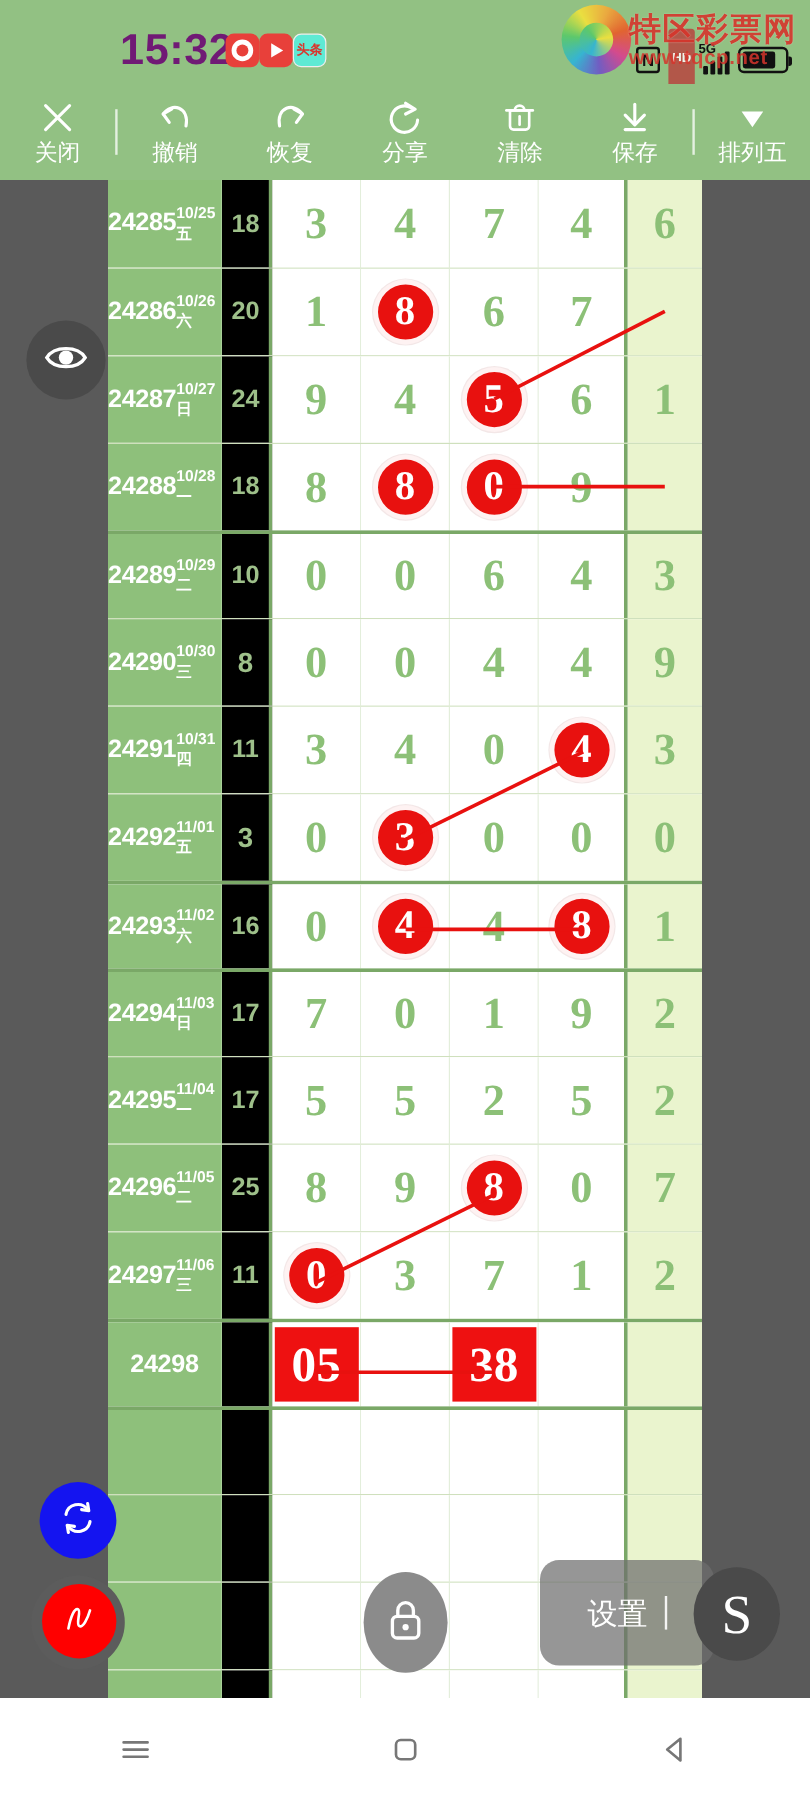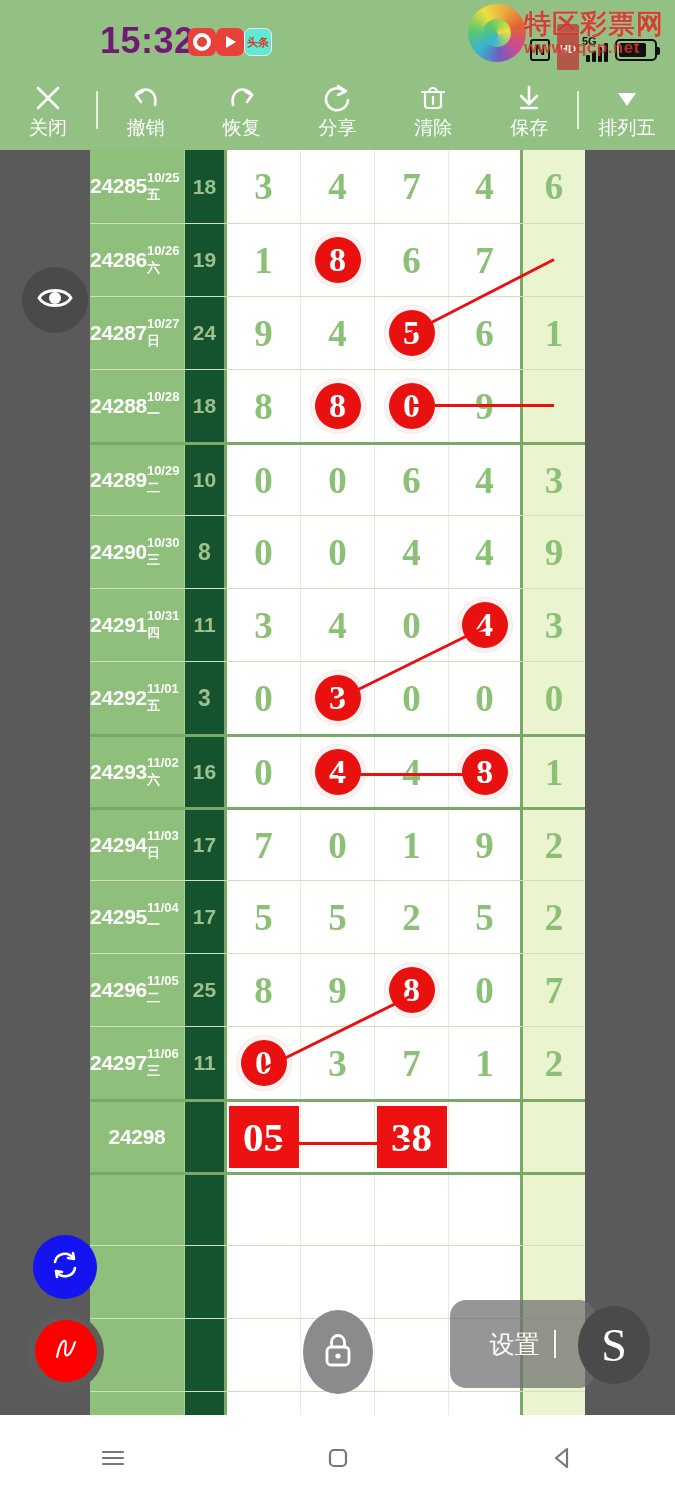--- a/index.html
+++ b/index.html
@@ -114,21 +114,21 @@
 
   .c-label{
     width:95px; background:#8ec07b; color:#ffffff;
     display:flex; flex-direction:row; align-items:center; justify-content:center;
     border-right:1px solid #a9d099;
   }
   .c-label .iss{ font-size:21px; font-weight:700; letter-spacing:-.3px; line-height:1.05; }
   .c-label .dt{ font-size:13px; font-weight:700; line-height:1.3; }
 
   .c-sum{
-    width:42px; background:#14532d; color:#9ec08a;
+    width:42px; background:#000000; color:#9ec08a;
     display:flex; align-items:center; justify-content:center;
     font-size:21px; font-weight:700;
     border-right:3px solid #7aa867;
   }
   .c-dig{
     width:74px; background:#ffffff;
     display:flex; align-items:center; justify-content:center;
     position:relative;
     border-right:1px solid #e3eedb;
     font-size:37px; font-weight:700; color:#8cc077;
@@ -323,21 +323,21 @@
         <div class="c-dig">4</div>
         <div class="c-dig">7</div>
         <div class="c-dig last">4</div>
         <div class="c-tail">6</div>
       </div>
       <div class="row rowH thinline">
         <div class="c-label">
           <div class="iss">24286</div>
           <div class="dt">10/26 六</div>
         </div>
-        <div class="c-sum">19</div>
+        <div class="c-sum">20</div>
         <div class="c-dig">1</div>
         <div class="c-dig">5</div>
         <div class="c-dig">6</div>
         <div class="c-dig last">7</div>
         <div class="c-tail">
           <div class="mark">8</div>
         </div>
       </div>
       <div class="row rowH thinline">
         <div class="c-label">

